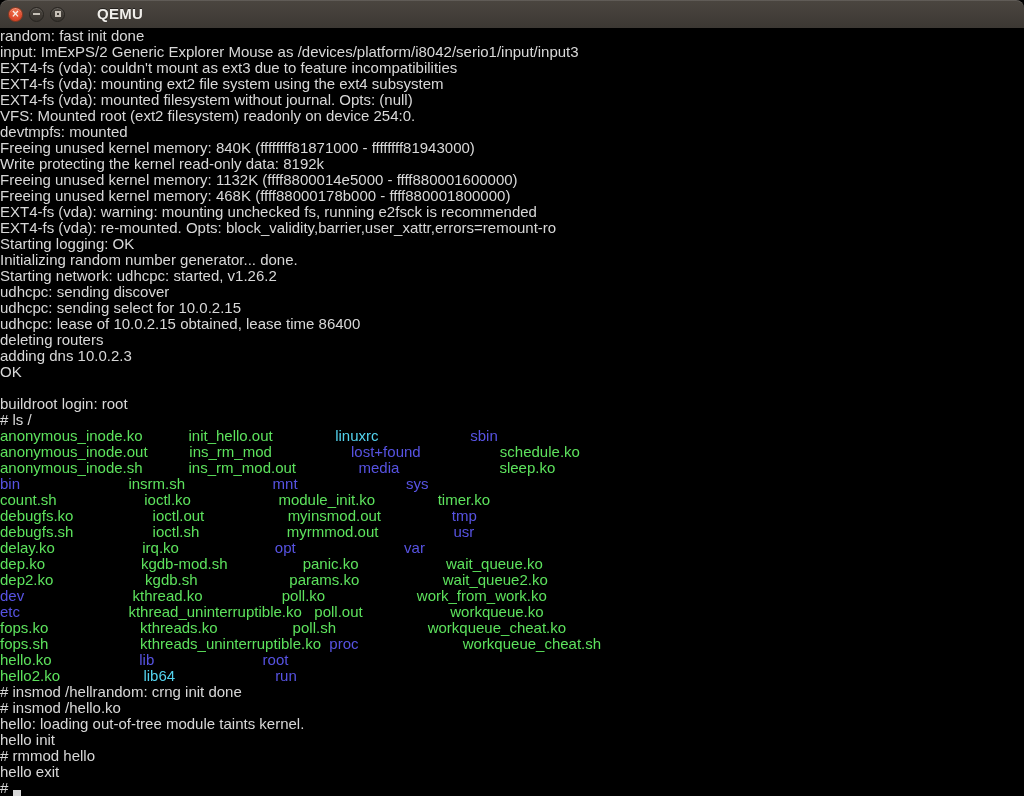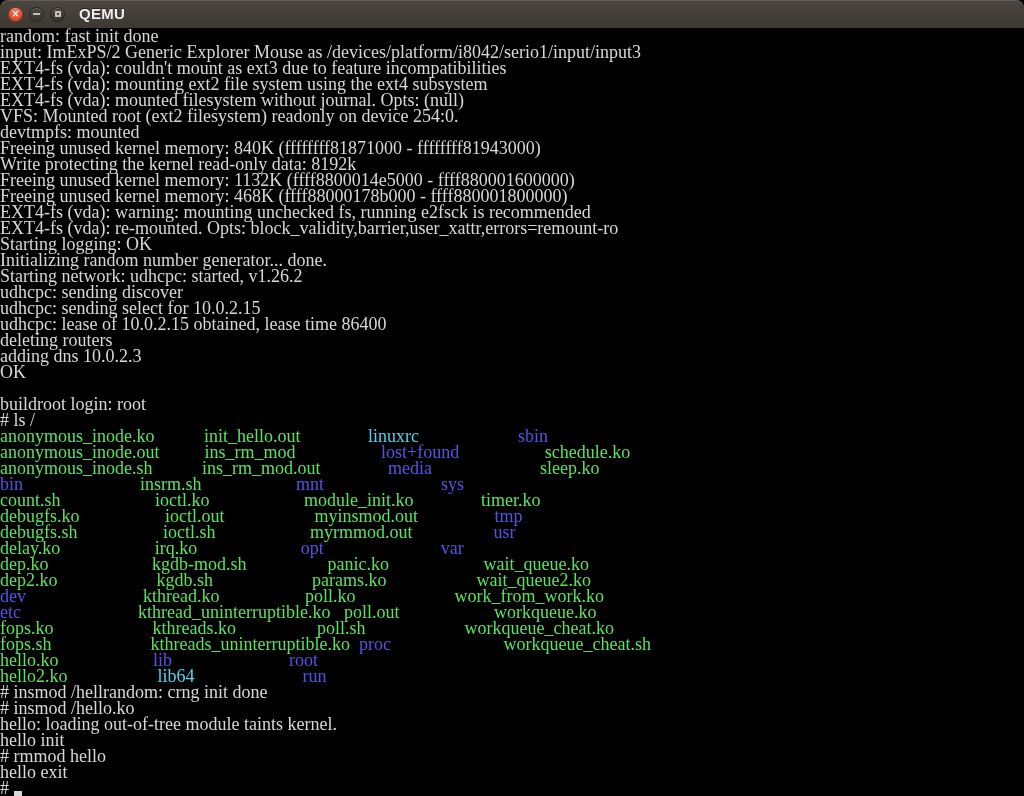--- a/index.html
+++ b/index.html
@@ -60,32 +60,32 @@
   }
   .max-glyph {
     width: 6px;
     height: 6px;
     border: 2px solid #c6c0b7;
     box-sizing: border-box;
   }
   .tb-title {
     color: #f0eeea;
     font: bold 15px/28px "Liberation Sans", "DejaVu Sans", sans-serif;
-    margin-left: 14px;
+    margin-left: 32px;
     text-shadow: 0 -1px 0 rgba(0,0,0,0.5);
     letter-spacing: 0.3px;
   }
   
   .screen {
     width: 870px;
     height: 768px;
     background: #000000;
     overflow: hidden;
-    font-family: Liberation Serif, serif;
-    font-size: 18px;
+    font-family: Liberation Sans, sans-serif;
+    font-size: 15px;
     line-height: 16px;
     color: var(--fg, #d8d8d8);
     white-space: pre;
     cursor: text;
   }
   .t-line {
     height: 16px;
     min-height: 16px;
   }
   .c-exec { color: var(--green, #5de25d); text-align: center; }

